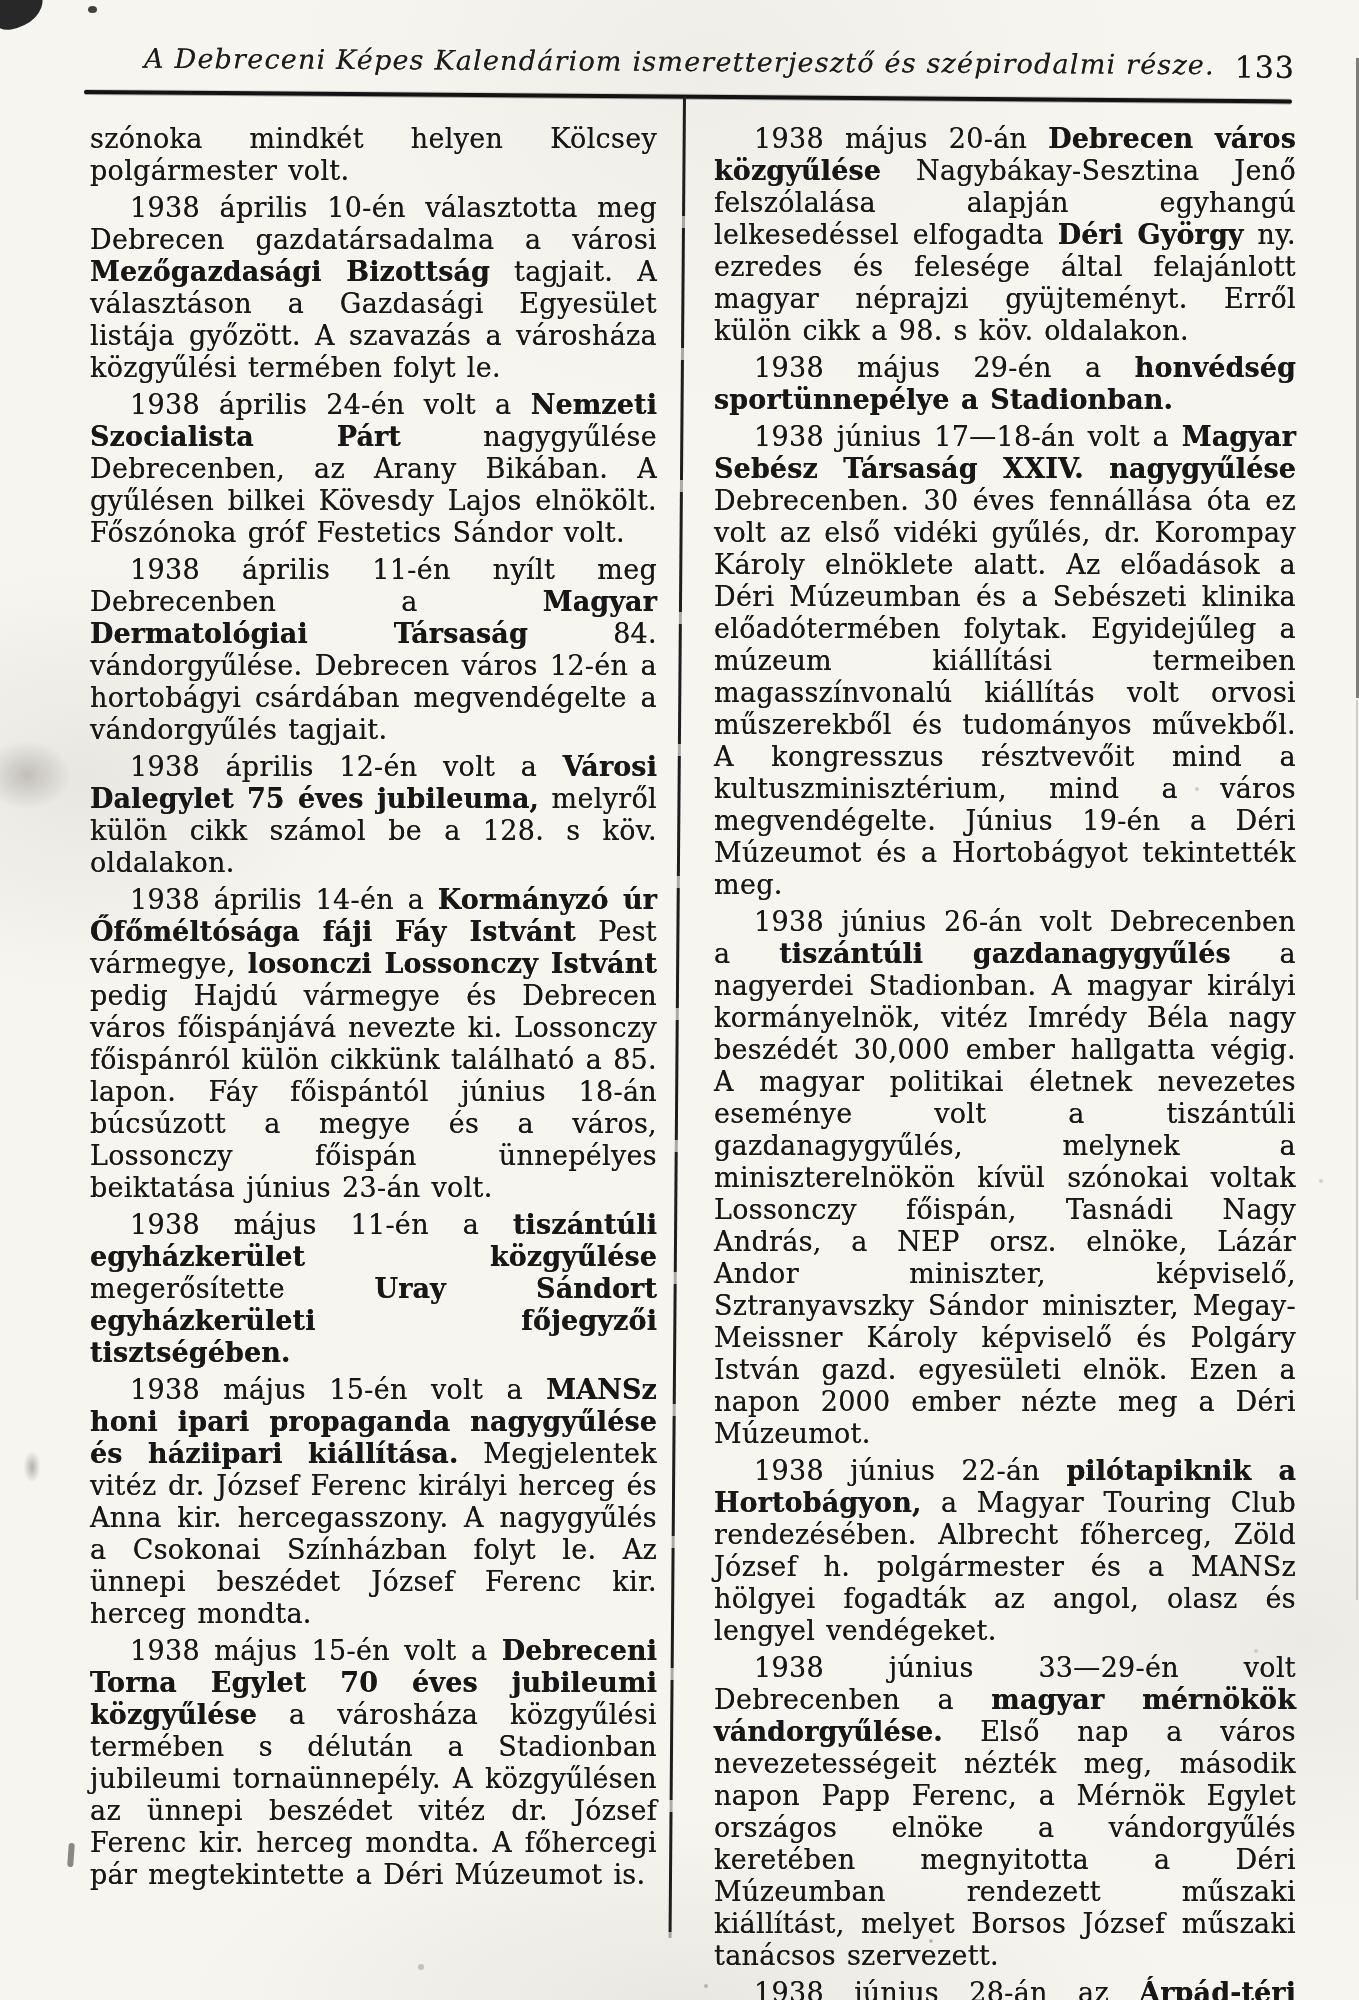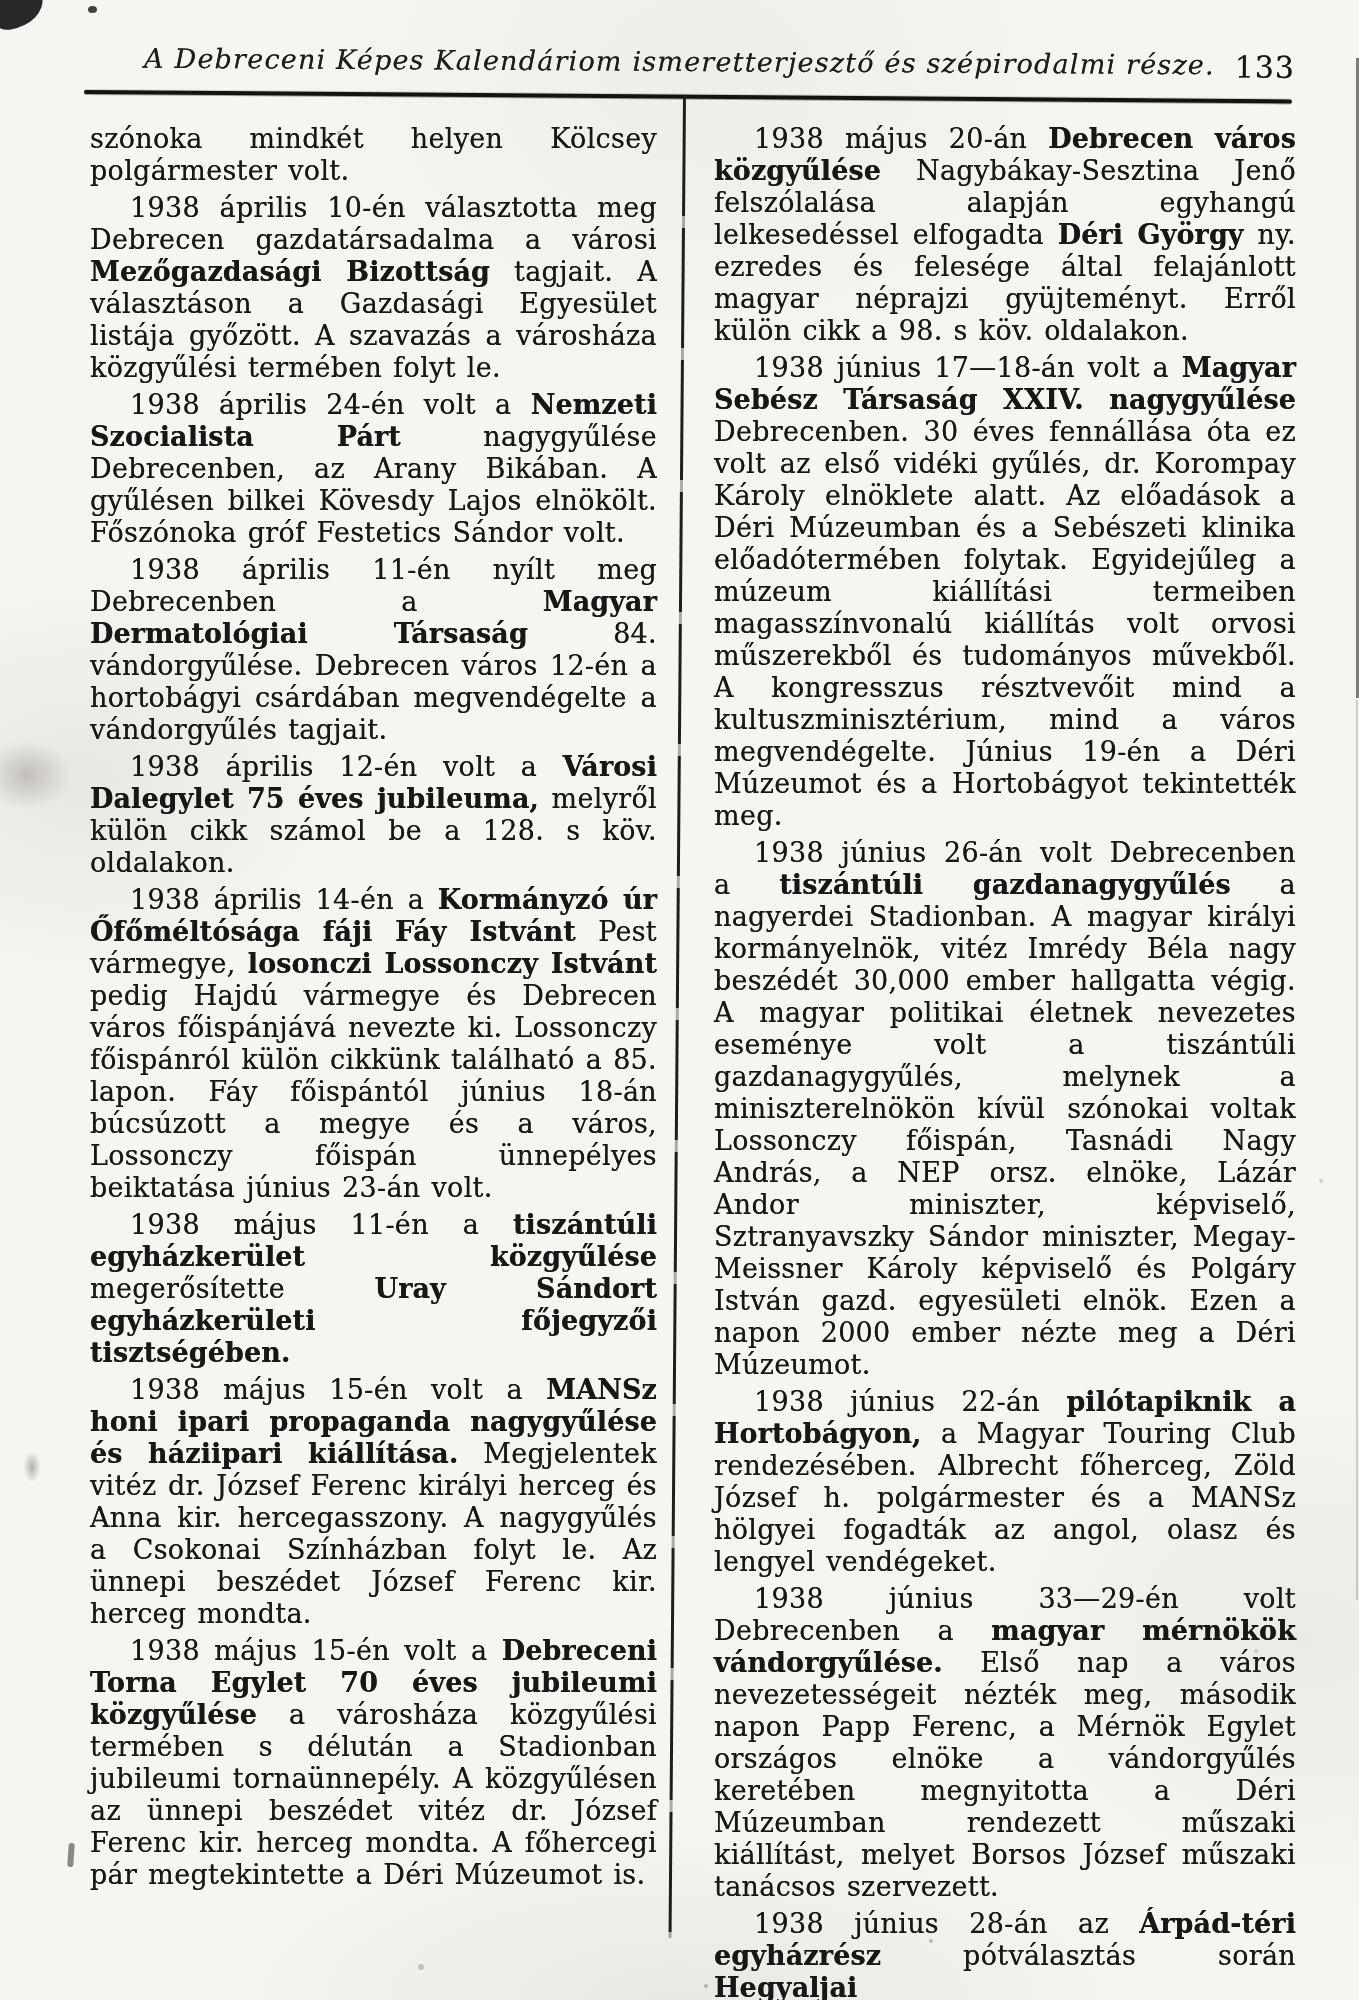--- a/index.html
+++ b/index.html
@@ -177,20 +177,21 @@
         <p><span>1938 április 11-én nyílt meg Debrecenben a </span><span class="bold">Magyar Dermatológiai Társaság</span><span> 84. vándorgyűlése. Debrecen város 12-én a hortobágyi csárdában megvendégelte a vándorgyűlés tagjait.</span></p>
         <p><span>1938 április 12-én volt a </span><span class="bold">Városi Dalegylet 75 éves jubileuma,</span><span> melyről külön cikk számol be a 128. s köv. oldalakon.</span></p>
         <p><span>1938 április 14-én a </span><span class="bold">Kormányzó úr Őfőméltósága fáji Fáy Istvánt</span><span> Pest vármegye, </span><span class="bold">losonczi Lossonczy Istvánt</span><span> pedig Hajdú vármegye és Debrecen város főispánjává nevezte ki. Lossonczy főispánról külön cikkünk található a 85. lapon. Fáy főispántól június 18-án búcsúzott a megye és a város, Lossonczy főispán ünnepélyes beiktatása június 23-án volt.</span></p>
         <p><span>1938 május 11-én a </span><span class="bold">tiszántúli egyházkerület közgyűlése</span><span> megerősítette </span><span class="bold">Uray Sándort egyházkerületi főjegyzői tisztségében.</span></p>
         <p><span>1938 május 15-én volt a </span><span class="bold">MANSz honi ipari propaganda nagygyűlése és háziipari kiállítása.</span><span> Megjelentek vitéz dr. József Ferenc királyi herceg és Anna kir. hercegasszony. A nagygyűlés a Csokonai Színházban folyt le. Az ünnepi beszédet József Ferenc kir. herceg mondta.</span></p>
         <p><span>1938 május 15-én volt a </span><span class="bold">Debreceni Torna Egylet 70 éves jubileumi közgyűlése</span><span> a városháza közgyűlési termében s délután a Stadionban jubileumi tornaünnepély. A közgyűlésen az ünnepi beszédet vitéz dr. József Ferenc kir. herceg mondta. A főhercegi pár megtekintette a Déri Múzeumot is.</span></p>
       </section>
     <div class="col-divider"></div>
     <section class="col col-right">
         <p><span>1938 május 20-án </span><span class="bold">Debrecen város közgyűlése</span><span> Nagybákay-Sesztina Jenő felszólalása alapján egyhangú lelkesedéssel elfogadta </span><span class="bold">Déri György</span><span> ny. ezredes és felesége által felajánlott magyar néprajzi gyüjteményt. Erről külön cikk a 98. s köv. oldalakon.</span></p>
+        <p><span>1938 május 29-én a </span><span class="bold">honvédség sportünnepélye a Stadionban.</span></p>
         <p><span>1938 június 17—18-án volt a </span><span class="bold">Magyar Sebész Társaság XXIV. nagygyűlése</span><span> Debrecenben. 30 éves fennállása óta ez volt az első vidéki gyűlés, dr. Korompay Károly elnöklete alatt. Az előadások a Déri Múzeumban és a Sebészeti klinika előadótermében folytak. Egyidejűleg a múzeum kiállítási termeiben magasszínvonalú kiállítás volt orvosi műszerekből és tudományos művekből. A kongresszus résztvevőit mind a kultuszminisztérium, mind a város megvendégelte. Június 19-én a Déri Múzeumot és a Hortobágyot tekintették meg.</span></p>
         <p><span>1938 június 26-án volt Debrecenben a </span><span class="bold">tiszántúli gazdanagygyűlés</span><span> a nagyerdei Stadionban. A magyar királyi kormányelnök, vitéz Imrédy Béla nagy beszédét 30,000 ember hallgatta végig. A magyar politikai életnek nevezetes eseménye volt a tiszántúli gazdanagygyűlés, melynek a miniszterelnökön kívül szónokai voltak Lossonczy főispán, Tasnádi Nagy András, a NEP orsz. elnöke, Lázár Andor miniszter, képviselő, Sztranyavszky Sándor miniszter, Megay-Meissner Károly képviselő és Polgáry István gazd. egyesületi elnök. Ezen a napon 2000 ember nézte meg a Déri Múzeumot.</span></p>
         <p><span>1938 június 22-án </span><span class="bold">pilótapiknik a Hortobágyon,</span><span> a Magyar Touring Club rendezésében. Albrecht főherceg, Zöld József h. polgármester és a MANSz hölgyei fogadták az angol, olasz és lengyel vendégeket.</span></p>
         <p><span>1938 június 33—29-én volt Debrecenben a </span><span class="bold">magyar mérnökök vándorgyűlése.</span><span> Első nap a város nevezetességeit nézték meg, második napon Papp Ferenc, a Mérnök Egylet országos elnöke a vándorgyűlés keretében megnyitotta a Déri Múzeumban rendezett műszaki kiállítást, melyet Borsos József műszaki tanácsos szervezett.</span></p>
         <p><span>1938 június 28-án az </span><span class="bold">Árpád-téri egyházrész</span><span> pótválasztás során </span><span class="bold">Hegyaljai</span></p>
       </section>
   </main>
 
 </div>
 

